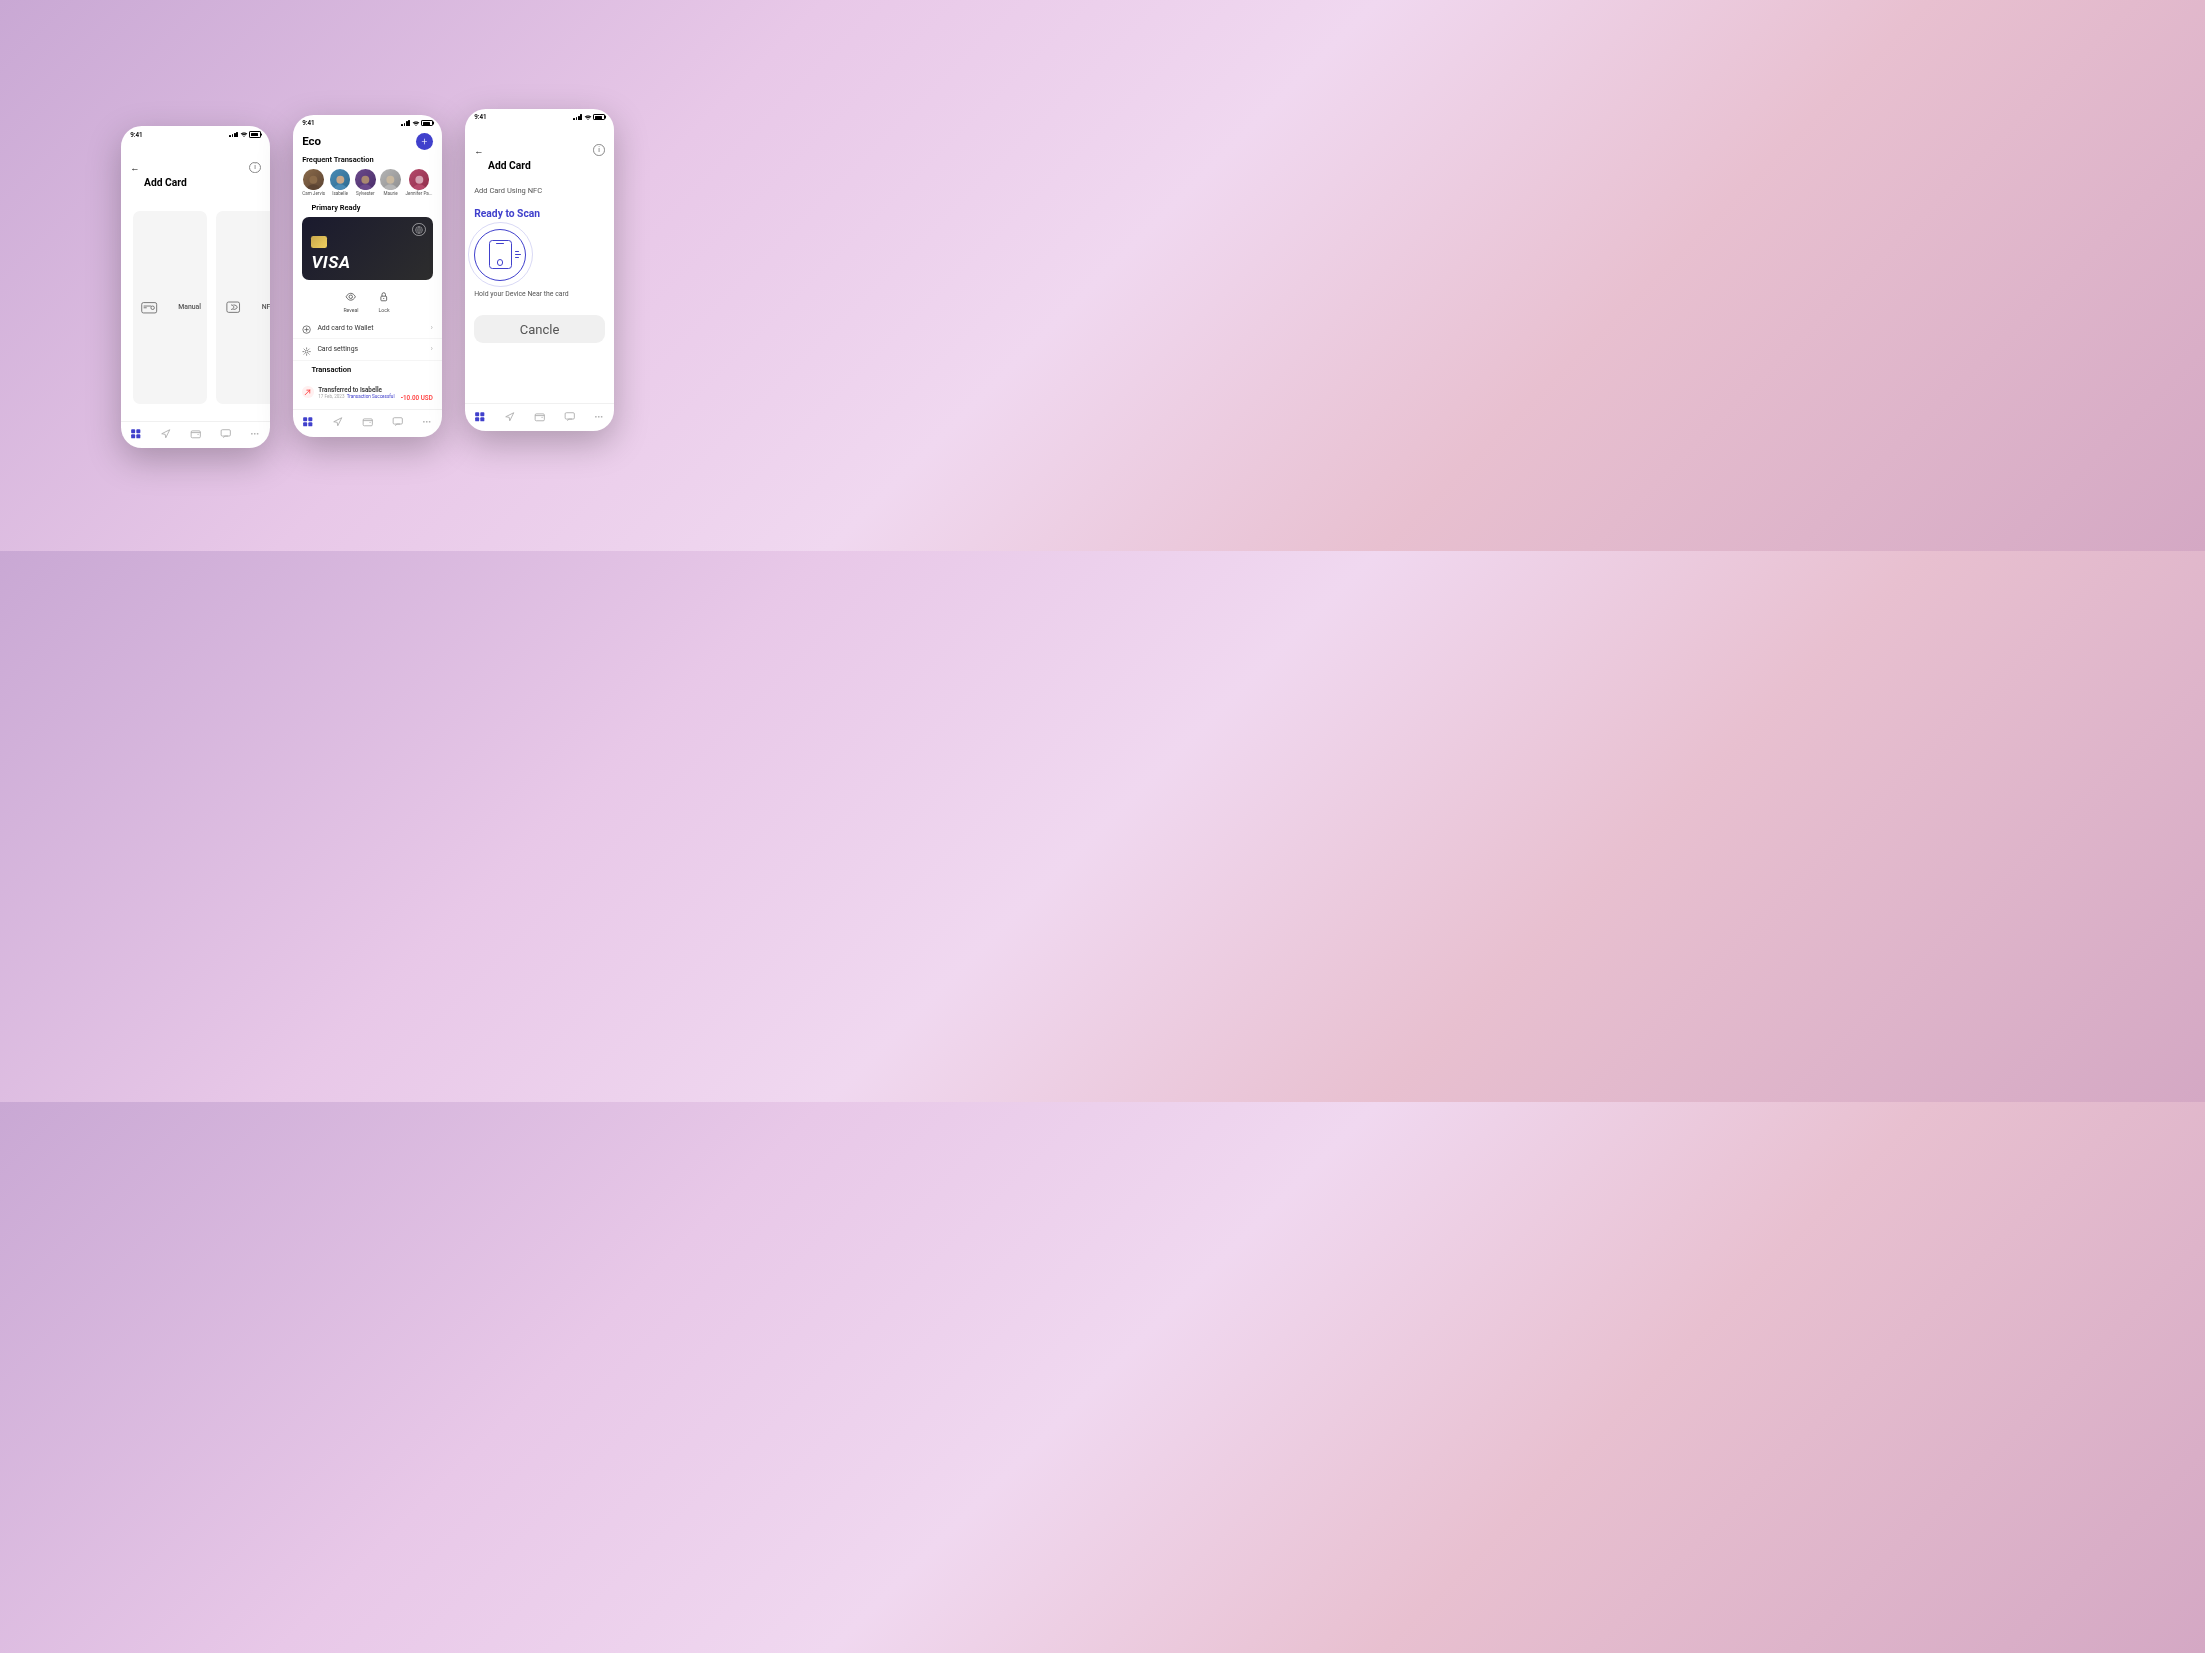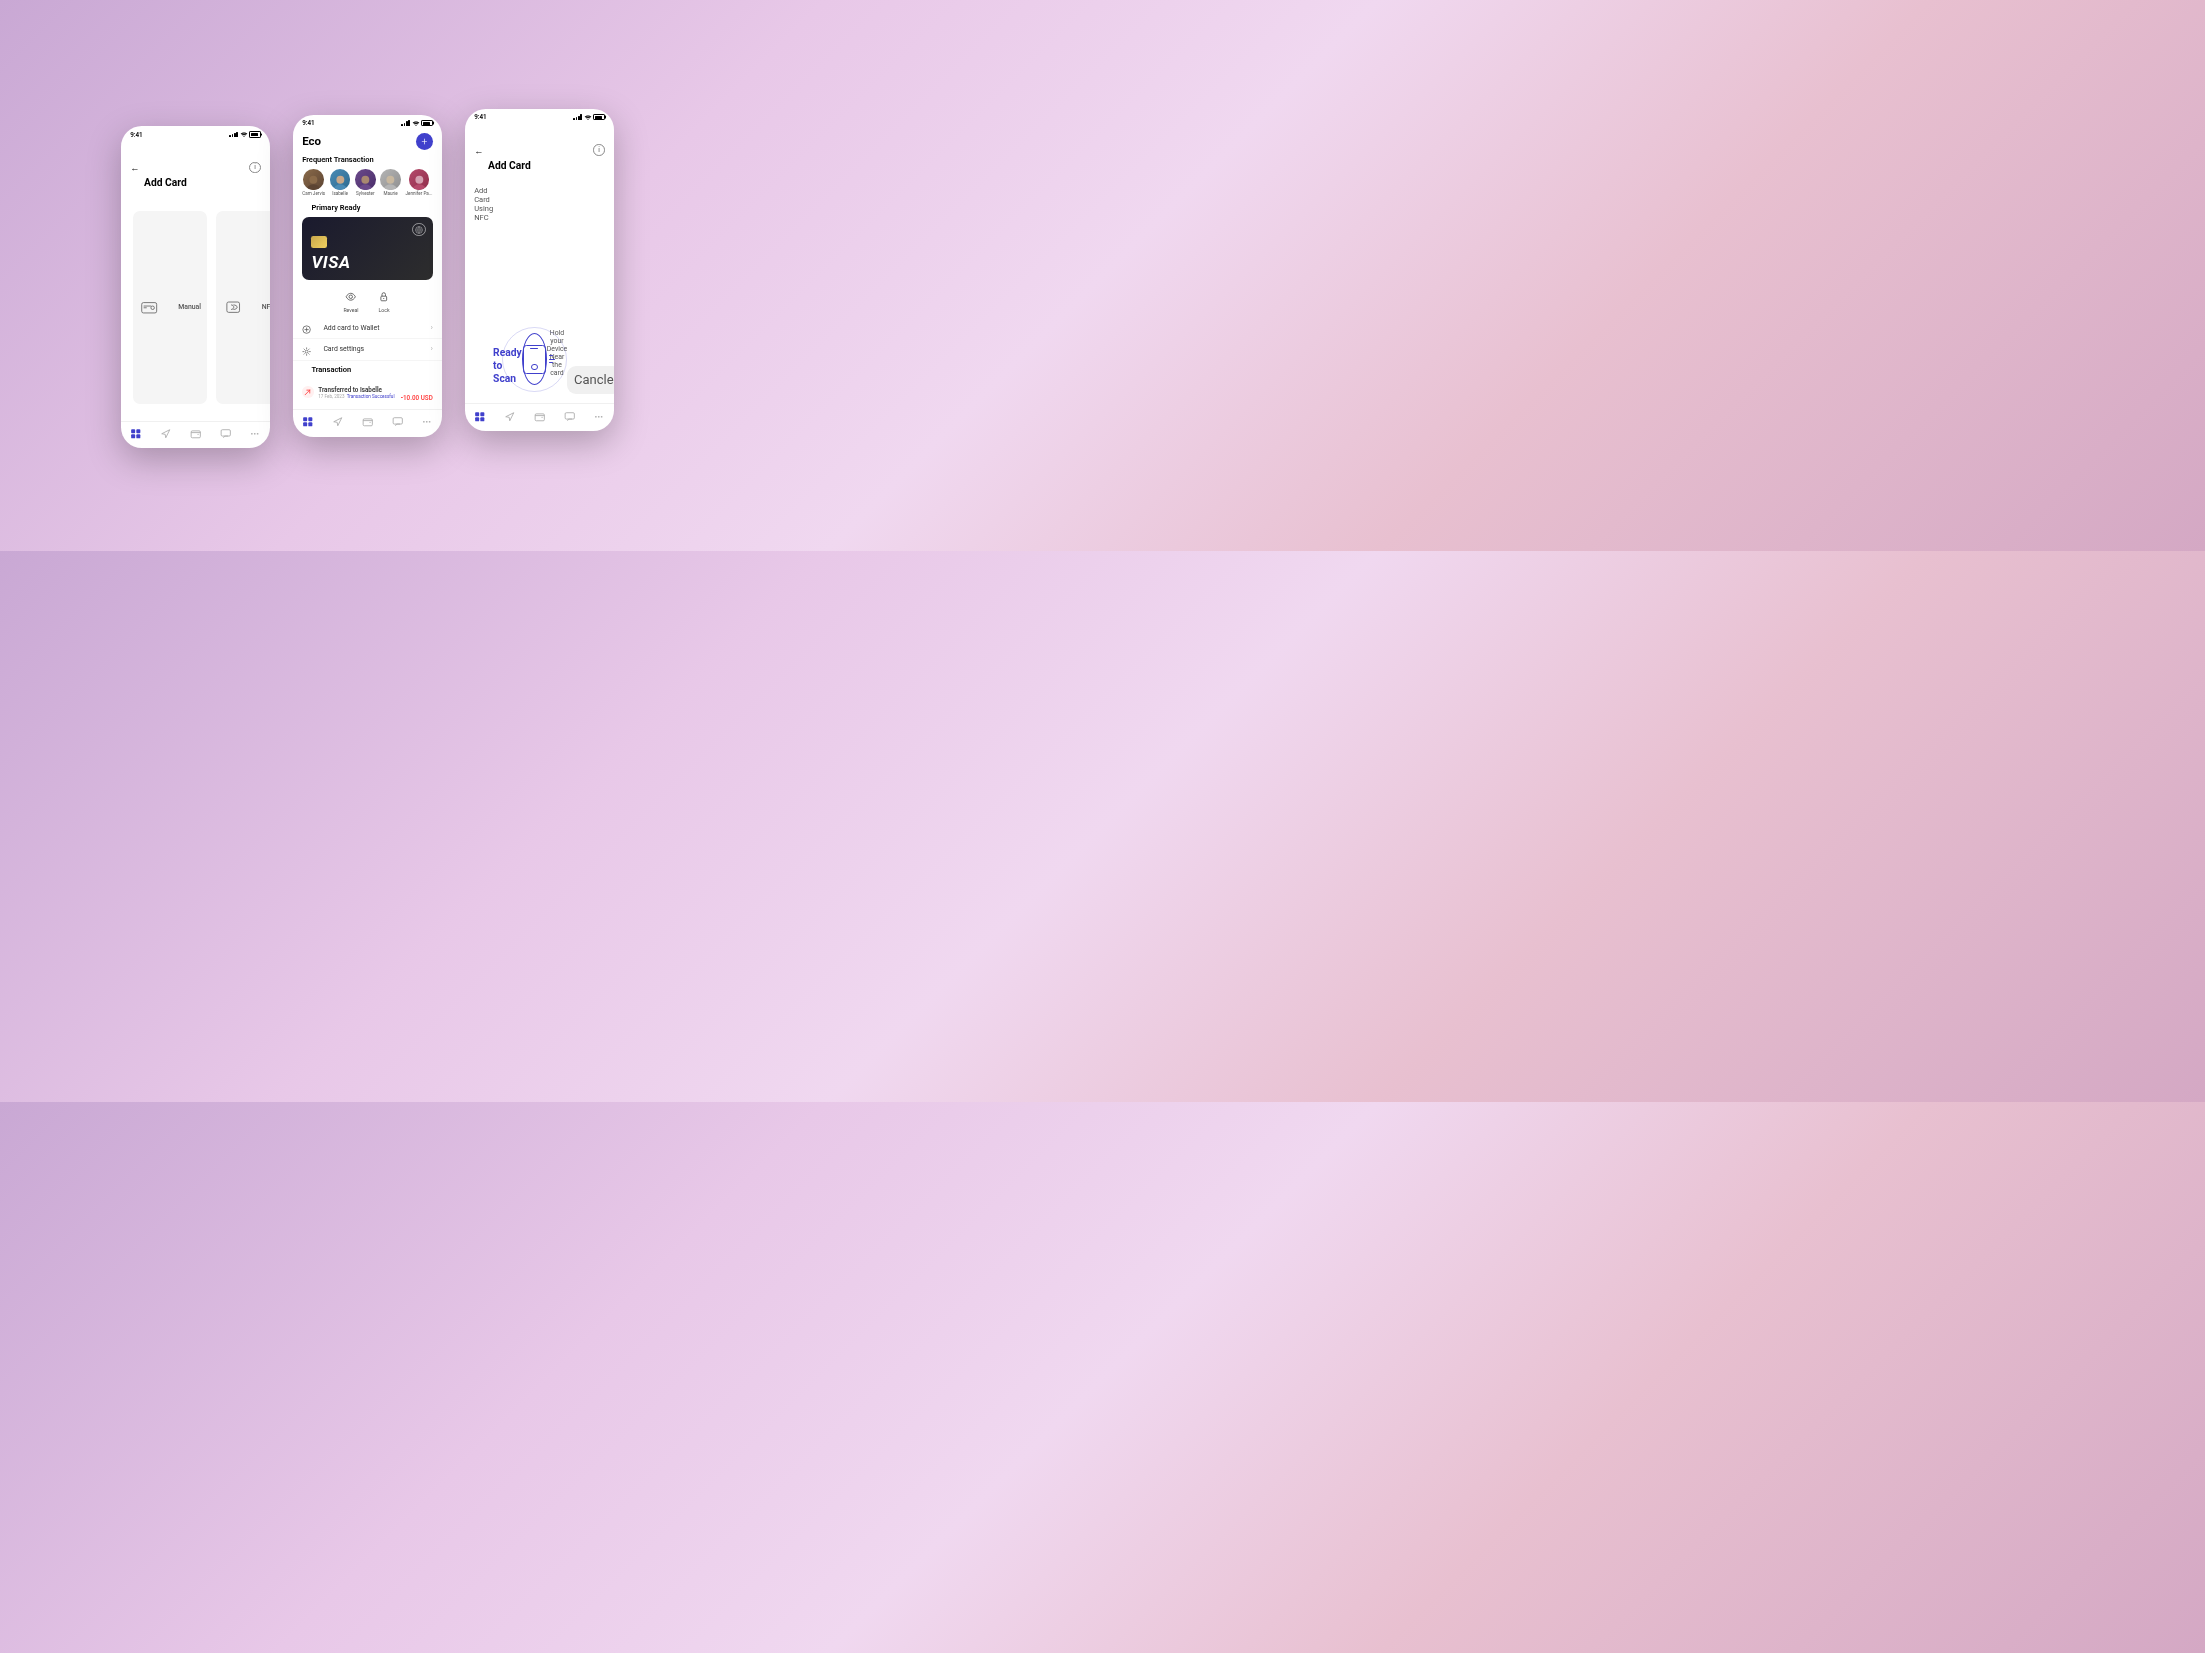--- a/index.html
+++ b/index.html
@@ -346,21 +346,21 @@
       display: flex;
       align-items: center;
       justify-content: space-between;
       padding: 5.7px 9.2px;
       border-bottom: 0.6px solid #f5f5f5;
     }
 
     .menu-item-left {
       display: flex;
       align-items: center;
-      gap: 12px;
+      gap: 6px;
     }
 
     .menu-icon {
       width: 9.2px;
       height: 9.2px;
       color: #555;
     }
 
     .menu-label {
       font-size: 6.9px;
@@ -423,22 +423,22 @@
       font-size: 6.3px;
       color: #ff4444;
       font-weight: 600;
       margin-top: 12px;
     }
 
     
     .nfc-content {
       flex: 1;
       display: flex;
-      flex-direction: row;
-      align-items: flex-end;
+      flex-direction: column;
+      align-items: flex-start;
       padding: 9.2px;
     }
 
     .add-card-nfc-title {
       font-size: 7.5px;
       color: #555;
       align-self: flex-start;
       margin-bottom: 11.5px;
     }
 

